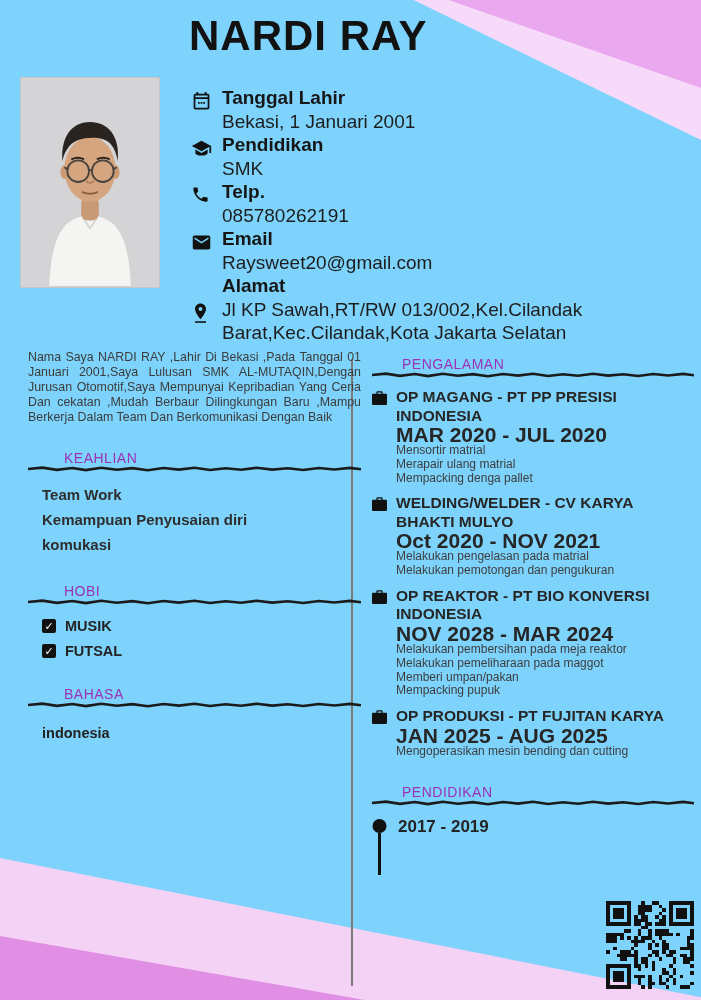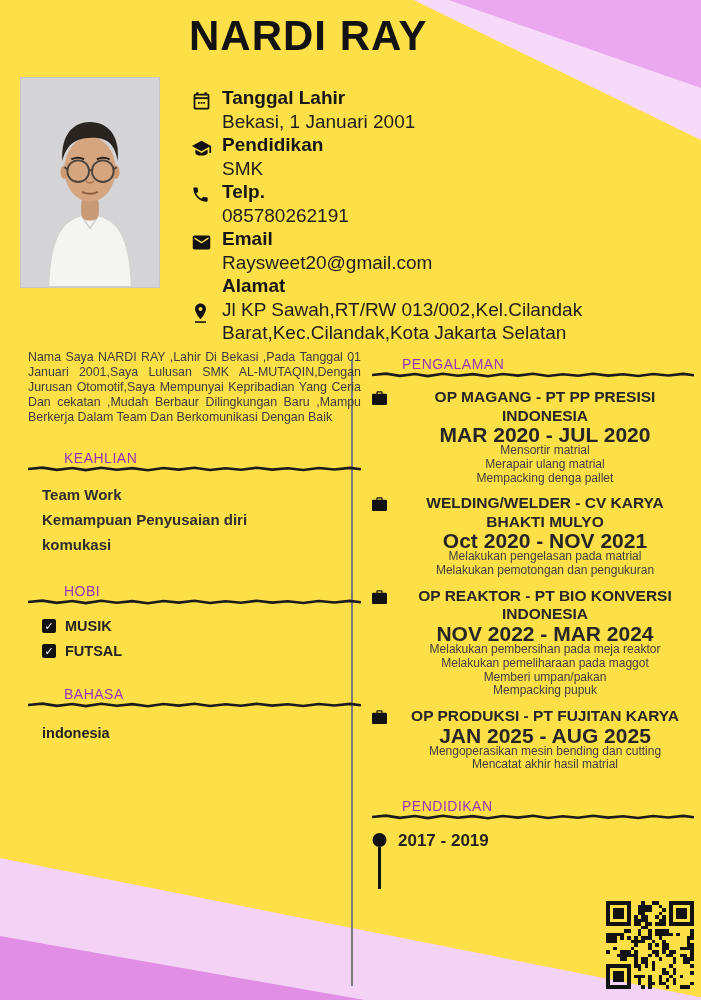--- a/index.html
+++ b/index.html
@@ -1,20 +1,20 @@
 <!DOCTYPE html>
 <html style="--accent: #9c33b6; --pinkDark: #eaa9ef; --pinkLight: #f7daf9; --pinkDark2: #e18fe5; --pinkLight2: #f3d2f5; --ink: #1b1b1b;"><head>
 <meta charset="utf-8">
 <style>
   * { margin:0; padding:0; box-sizing:border-box; }
   html,body { background:#e8e8e8; }
   body { font-family:"Liberation Sans", sans-serif; }
   .page {
     position:relative; width:701px; height:1000px; margin:0 auto;
-    background:#fde047; overflow:hidden; color:#222;
+    background:#7dd3fc; overflow:hidden; color:#222;
   }
   
   .tri { position:absolute; pointer-events:none; }
   .tri-top-light { left:0; top:0; width:701px; height:140px;
     background:var(--pinkLight,#f7daf9);
     clip-path:polygon(59% 0, 100% 0, 100% 100%); }
   .tri-top-dark { left:0; top:0; width:701px; height:88px;
     background:var(--pinkDark,#eaa9ef);
     clip-path:polygon(64% 0, 100% 0, 100% 100%); }
   .tri-bot-light { left:0; top:858px; width:701px; height:142px;
@@ -62,21 +62,21 @@
   .hobby-list { margin:12px 0 0 14px; }
   .hobby-row { display:flex; align-items:center; margin-bottom:9px; }
   .checkbox { width:14px; height:14px; background:#111; border-radius:2px; color:#fff;
     font-size:11px; line-height:14px; text-align:center; margin-right:9px; flex:0 0 14px; }
   .hobby-label { font-size:14.5px; font-weight:600; color:#232323; }
 
   .lang-item { margin:16px 0 0 14px; font-size:14.5px; font-weight:600; color:#232323; }
 
   .xp-entry { display:flex; margin-top:9px; }
   .xp-icon { flex:0 0 24px; padding-top:3px; }
-  .xp-body { flex:1;text-align:center; }
+  .xp-body { flex:1; }
   .xp-title { font-size:15.5px; font-weight:bold; color:#262626; line-height:18.5px; }
   .xp-period { font-size:21px; font-weight:bold; color:#262626; line-height:19px; }
   .xp-detail { font-size:12px; color:#3d3d3d; line-height:13.8px; font-weight:500; }
 
   .edu-gap { height:26px; }
   .edu-entry { display:flex; margin-top:10px; }
   .edu-icon { flex:0 0 26px; padding-top:2px; }
   .edu-body { flex:1; }
   .edu-period { font-size:17px; font-weight:bold; color:#232323; line-height:20px; }
   .edu-school { font-size:12.5px; font-weight:bold; color:#2c2c2c; line-height:15px; max-width:250px; }
@@ -270,39 +270,38 @@
     </div>
 
     <div class="xp-entry">
       <div class="xp-icon">
         <svg width="15" height="14" viewBox="0 0 24 22">
             <path fill="#111" d="M9 0h6c1.1 0 2 .9 2 2v2h5c1.1 0 2 .9 2 2v14c0 1.1-.9 2-2 2H2c-1.1 0-2-.9-2-2V6c0-1.1.9-2 2-2h5V2c0-1.1.9-2 2-2zm0 4h6V2H9v2z"></path>
           </svg>
       </div>
       <div class="xp-body">
         <div class="xp-title">OP REAKTOR - PT BIO KONVERSI INDONESIA</div>
-        <div class="xp-period">NOV 2022 - MAR 2024</div>
+        <div class="xp-period">NOV 2028 - MAR 2024</div>
         <div class="xp-detail">Melakukan pembersihan pada meja reaktor</div>
         <div class="xp-detail">Melakukan pemeliharaan pada maggot</div>
         <div class="xp-detail">Memberi umpan/pakan</div>
         <div class="xp-detail">Mempacking pupuk</div>
       </div>
     </div>
 
     <div class="xp-entry">
       <div class="xp-icon">
         <svg width="15" height="14" viewBox="0 0 24 22">
             <path fill="#111" d="M9 0h6c1.1 0 2 .9 2 2v2h5c1.1 0 2 .9 2 2v14c0 1.1-.9 2-2 2H2c-1.1 0-2-.9-2-2V6c0-1.1.9-2 2-2h5V2c0-1.1.9-2 2-2zm0 4h6V2H9v2z"></path>
           </svg>
       </div>
       <div class="xp-body">
         <div class="xp-title">OP PRODUKSI - PT FUJITAN KARYA</div>
         <div class="xp-period">JAN 2025 - AUG 2025</div>
         <div class="xp-detail">Mengoperasikan mesin bending dan cutting</div>
-        <div class="xp-detail">Mencatat akhir hasil matrial</div>
       </div>
     </div>
 
     <div class="edu-gap"></div>
     <div class="sec-head">PENDIDIKAN</div>
     <svg class="squiggle" viewBox="0 0 300 8" preserveAspectRatio="none">
         <path d="M0 4 L13 2.6 26 4.9 40 3 52 5.1 66 2.8 80 4.7 94 3.1 108 5.2 122 3 136 4.6 150 2.8 164 5 178 3.2 192 4.8 206 2.8 220 4.6 234 3.3 248 5 262 3 276 4.5 290 2.9 300 4.2" stroke="#1b1b1b" stroke-width="2.6" fill="none"></path>
       </svg>
 
     <div class="edu-entry">

